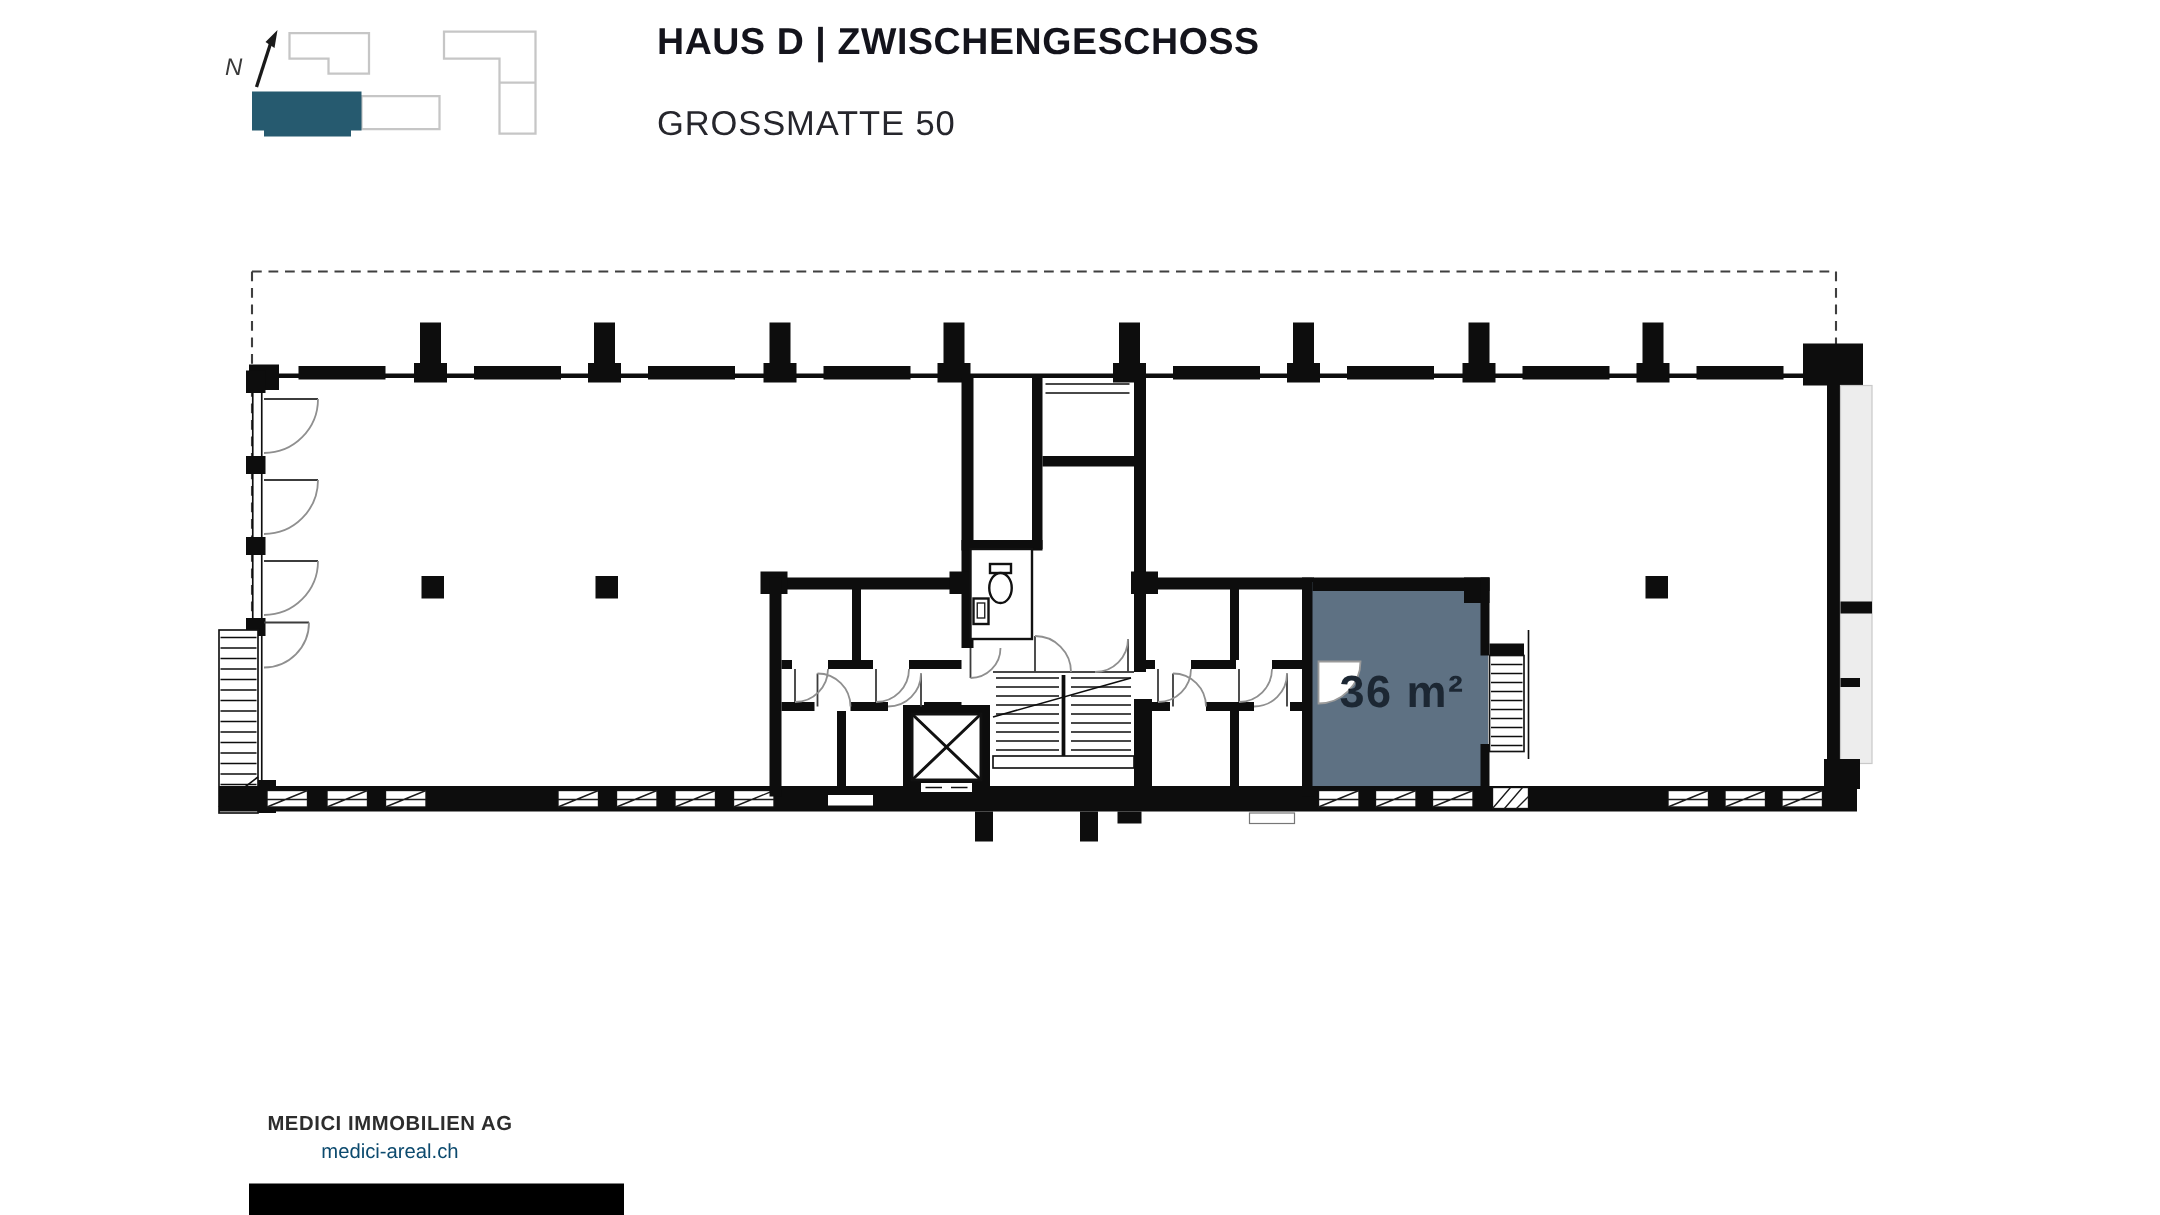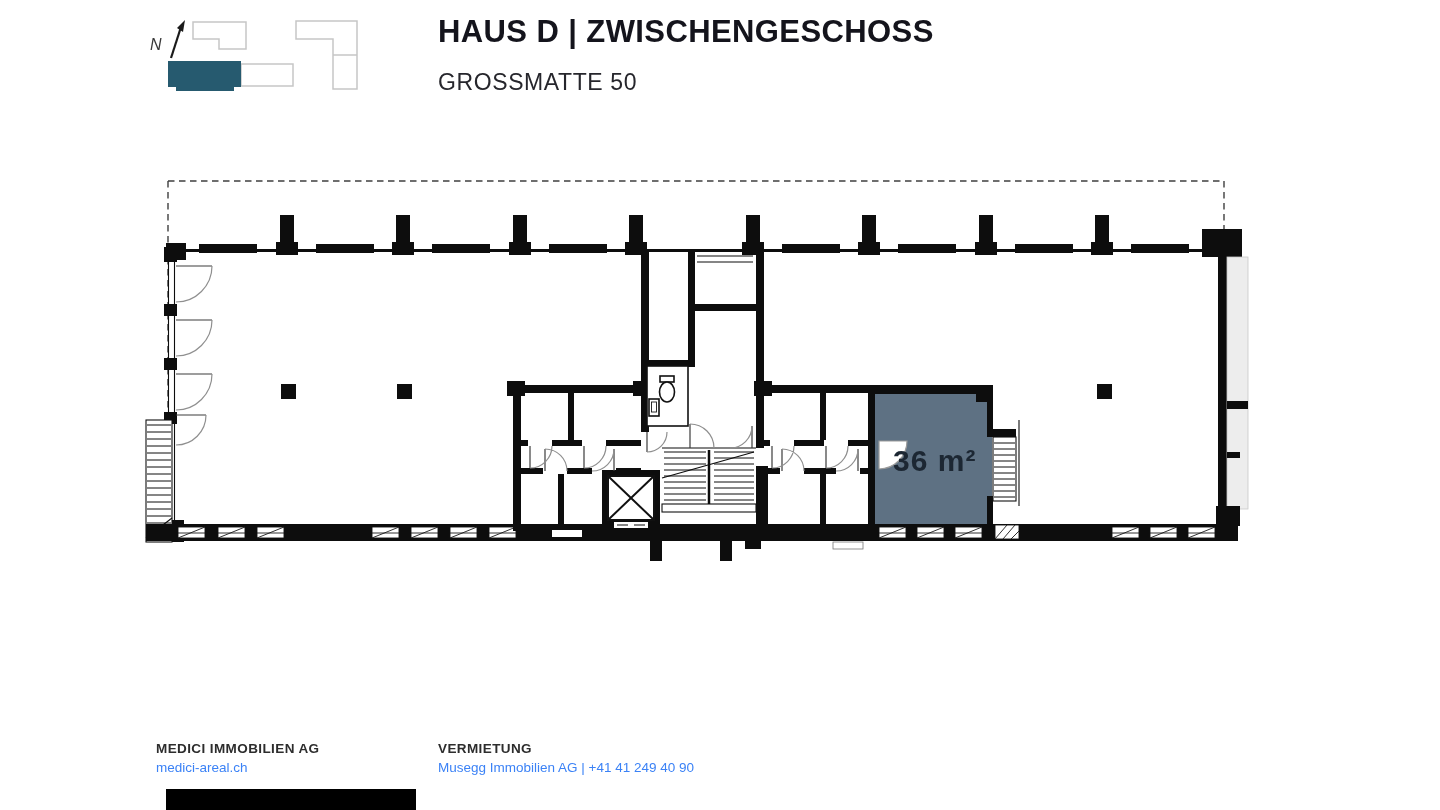--- a/index.html
+++ b/index.html
@@ -1,29 +1,29 @@
 <!DOCTYPE html>
 <html><head>
 <meta charset="utf-8">
 <style>
   html,body{margin:0;padding:0;background:#fff;font-family:"Liberation Sans",sans-serif;}
   .page{position:relative;width:1440px;height:810px;background:#ffffff;overflow:hidden;}
 
-  .title{position:absolute;left:438px;top:14px;font-size:31px;font-weight:800;
+  .title{position:absolute;left:438px;top:14px;font-size:25px;font-weight:800;
          letter-spacing:0.4px;color:#14141c;white-space:nowrap;}
   .subtitle{position:absolute;left:438px;top:69px;font-size:23px;font-weight:400;
          letter-spacing:0.6px;color:#26262c;white-space:nowrap;}
 
   .siteplan{position:absolute;left:140px;top:6px;width:250px;height:104px;}
   .floorplan{position:absolute;left:140px;top:160px;width:1120px;height:410px;}
 
-  .footer-left{position:absolute;left:156px;top:741px;width:272px;text-align:left;}
+  .footer-left{position:absolute;left:124px;top:741px;width:272px;text-align:center;}
   .footer-right{position:absolute;left:438px;top:741px;text-align:left;}
   .footer-heading{font-size:13.5px;font-weight:700;letter-spacing:0.4px;color:#2d2d2d;}
-  .footer-line{font-size:13.5px;font-weight:400;color:#3b82f6;margin-top:4px;}
+  .footer-line{font-size:13.5px;font-weight:400;color:#0c4a6e;margin-top:4px;}
 
   .logo-bar{position:absolute;left:166px;top:789px;width:250px;height:24px;background:#000;}
 
   
   .wall{fill:#0d0d0d;stroke:none;}
   .hairline{stroke:#0d0d0d;stroke-width:1.1;fill:none;}
   .dashed{stroke:#3f3f3f;stroke-width:1.4;fill:none;stroke-dasharray:6.5 4.5;}
   .winbox{fill:#ffffff;stroke:#111;stroke-width:0.9;}
   .windetail{stroke:#1a1a1a;stroke-width:0.9;fill:none;}
   .arc{stroke:#8f8f8f;stroke-width:1.2;fill:none;}
@@ -258,19 +258,15 @@
         <rect x="995" y="525" width="24" height="14" fill="#fff" stroke="#111" stroke-width="0.9"></rect>
         <path class="windetail" d="M995,539L1007,525 M1003,539L1015,525 M1011,539L1019,531"></path>
       </g>
     </g>
   </svg>
 
   <div class="footer-left">
     <div class="footer-heading">MEDICI IMMOBILIEN AG</div>
     <div class="footer-line">medici-areal.ch</div>
   </div>
-  <div class="footer-right">
-    <div class="footer-heading">VERMIETUNG</div>
-    <div class="footer-line">Musegg Immobilien AG | +41 41 249 40 90</div>
-  </div>
   <div class="logo-bar"></div>
 
 </div>
 
 </body></html>

